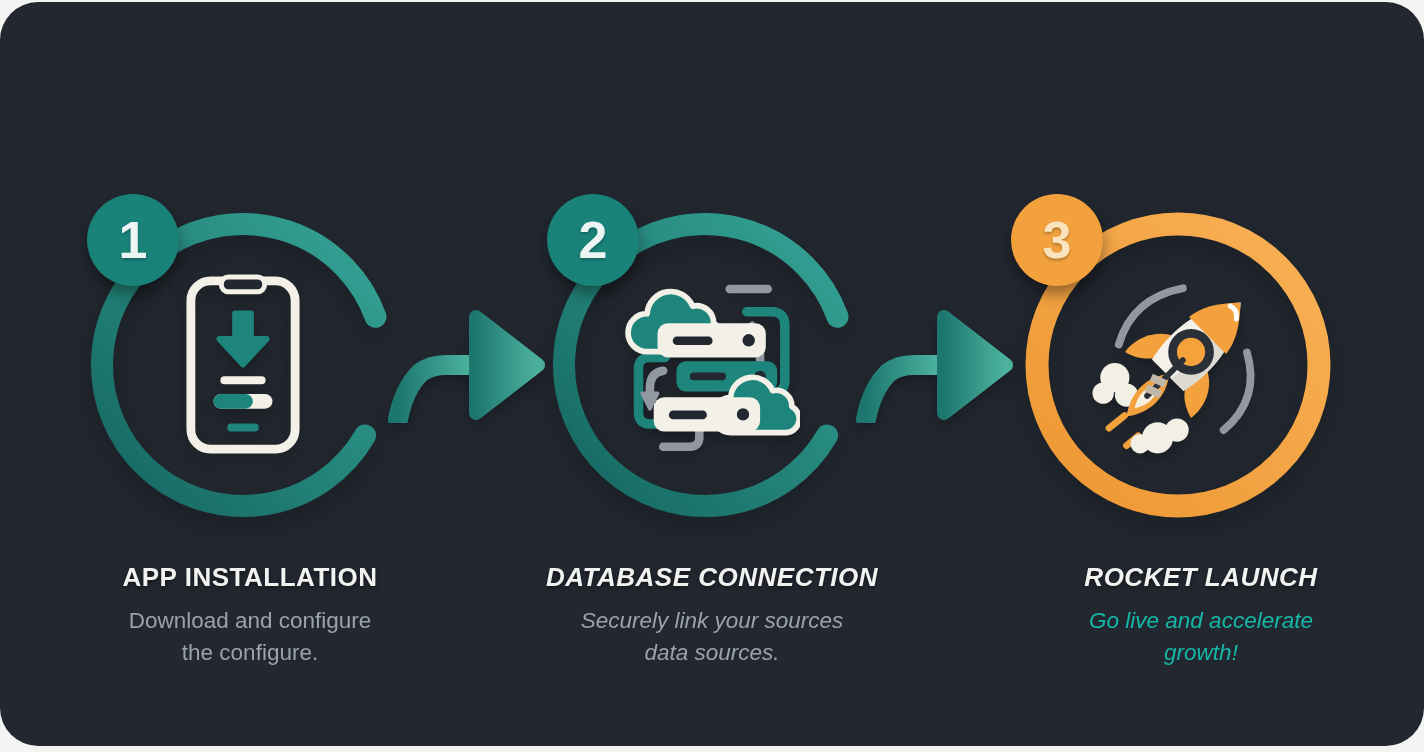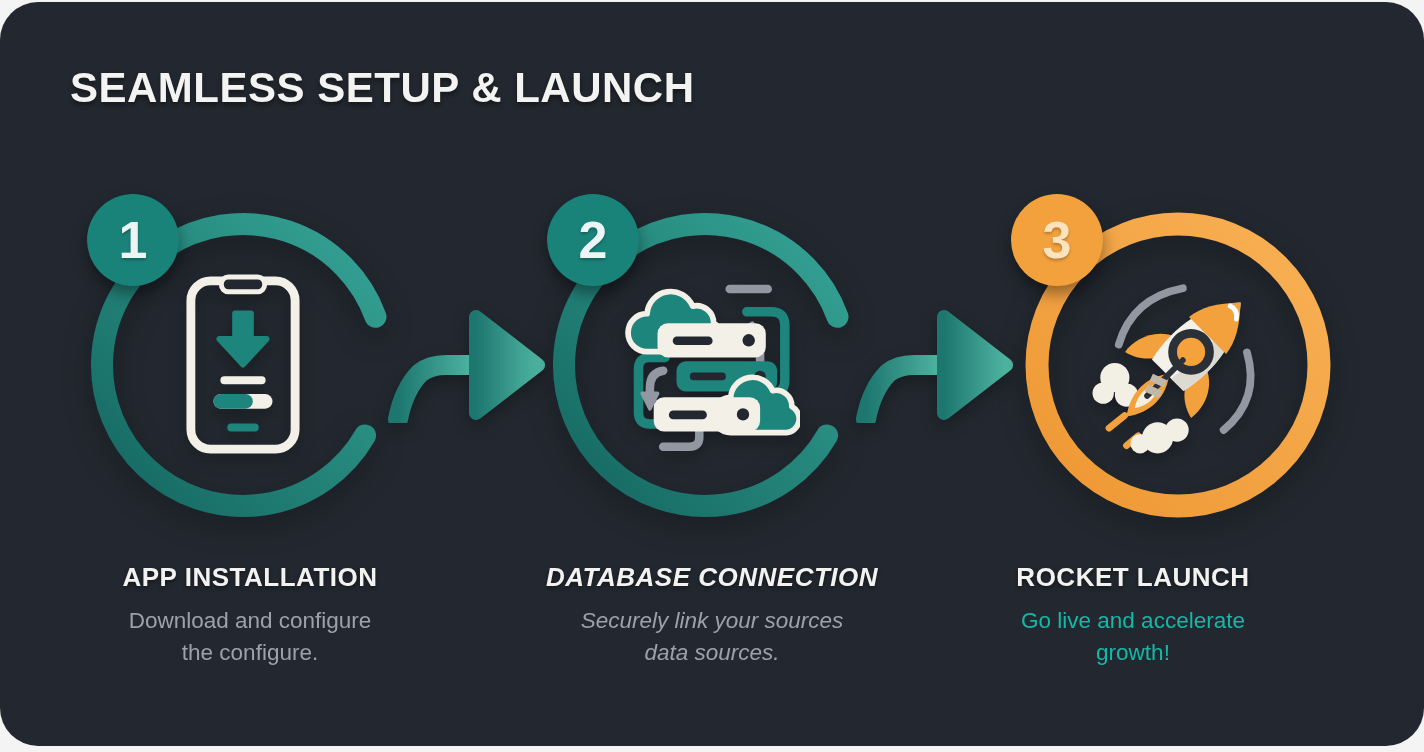--- a/index.html
+++ b/index.html
@@ -28,33 +28,32 @@
   #icon2{left:610px;top:268px;width:190px;height:190px;}
   #icon3{left:1076px;top:261px;width:204px;height:204px;}
 
   .arrow{position:absolute;width:160px;height:130px;filter:drop-shadow(0 6px 8px rgba(0,0,0,.3));}
   #arrow1{left:388px;top:291px;}
   #arrow2{left:856px;top:291px;}
 
   .label{position:absolute;width:440px;top:560px;text-align:center;}
   #label1{left:30px;}
   #label2{left:492px;font-style:italic;}
-  #label3{left:913px;}
+  #label3{left:981px;font-style:italic;}
   .label h3{margin:0;font-size:26px;font-weight:800;letter-spacing:0.5px;color:#f2f3f1;
     text-shadow:0 2px 4px rgba(0,0,0,.5);}
   .label .desc{margin-top:12px;font-size:22.5px;line-height:1.42;color:#9aa2ac;font-weight:400;}
   #label3 .desc{color:#14b8a6;}
 </style>
 </head>
 <body>
 
 <div class="stage">
   <div class="card">
 
-    <h1 class="main-title">SEAMLESS SETUP &amp; LAUNCH</h1>
 
     <svg class="ring" id="ring1" viewBox="0 0 330 330">
       <defs>
         <linearGradient id="tg1" x1="0" y1="1" x2="1" y2="0">
           <stop offset="0" stop-color="#14665f"></stop>
             <stop offset="1" stop-color="#35a496"></stop>
         </linearGradient>
       </defs>
       <path d="M287.1,235.5 A141,141 0 1 1 297.5,116.8" fill="none" stroke="url(#tg1)" stroke-width="22" stroke-linecap="round"></path>
     </svg>

